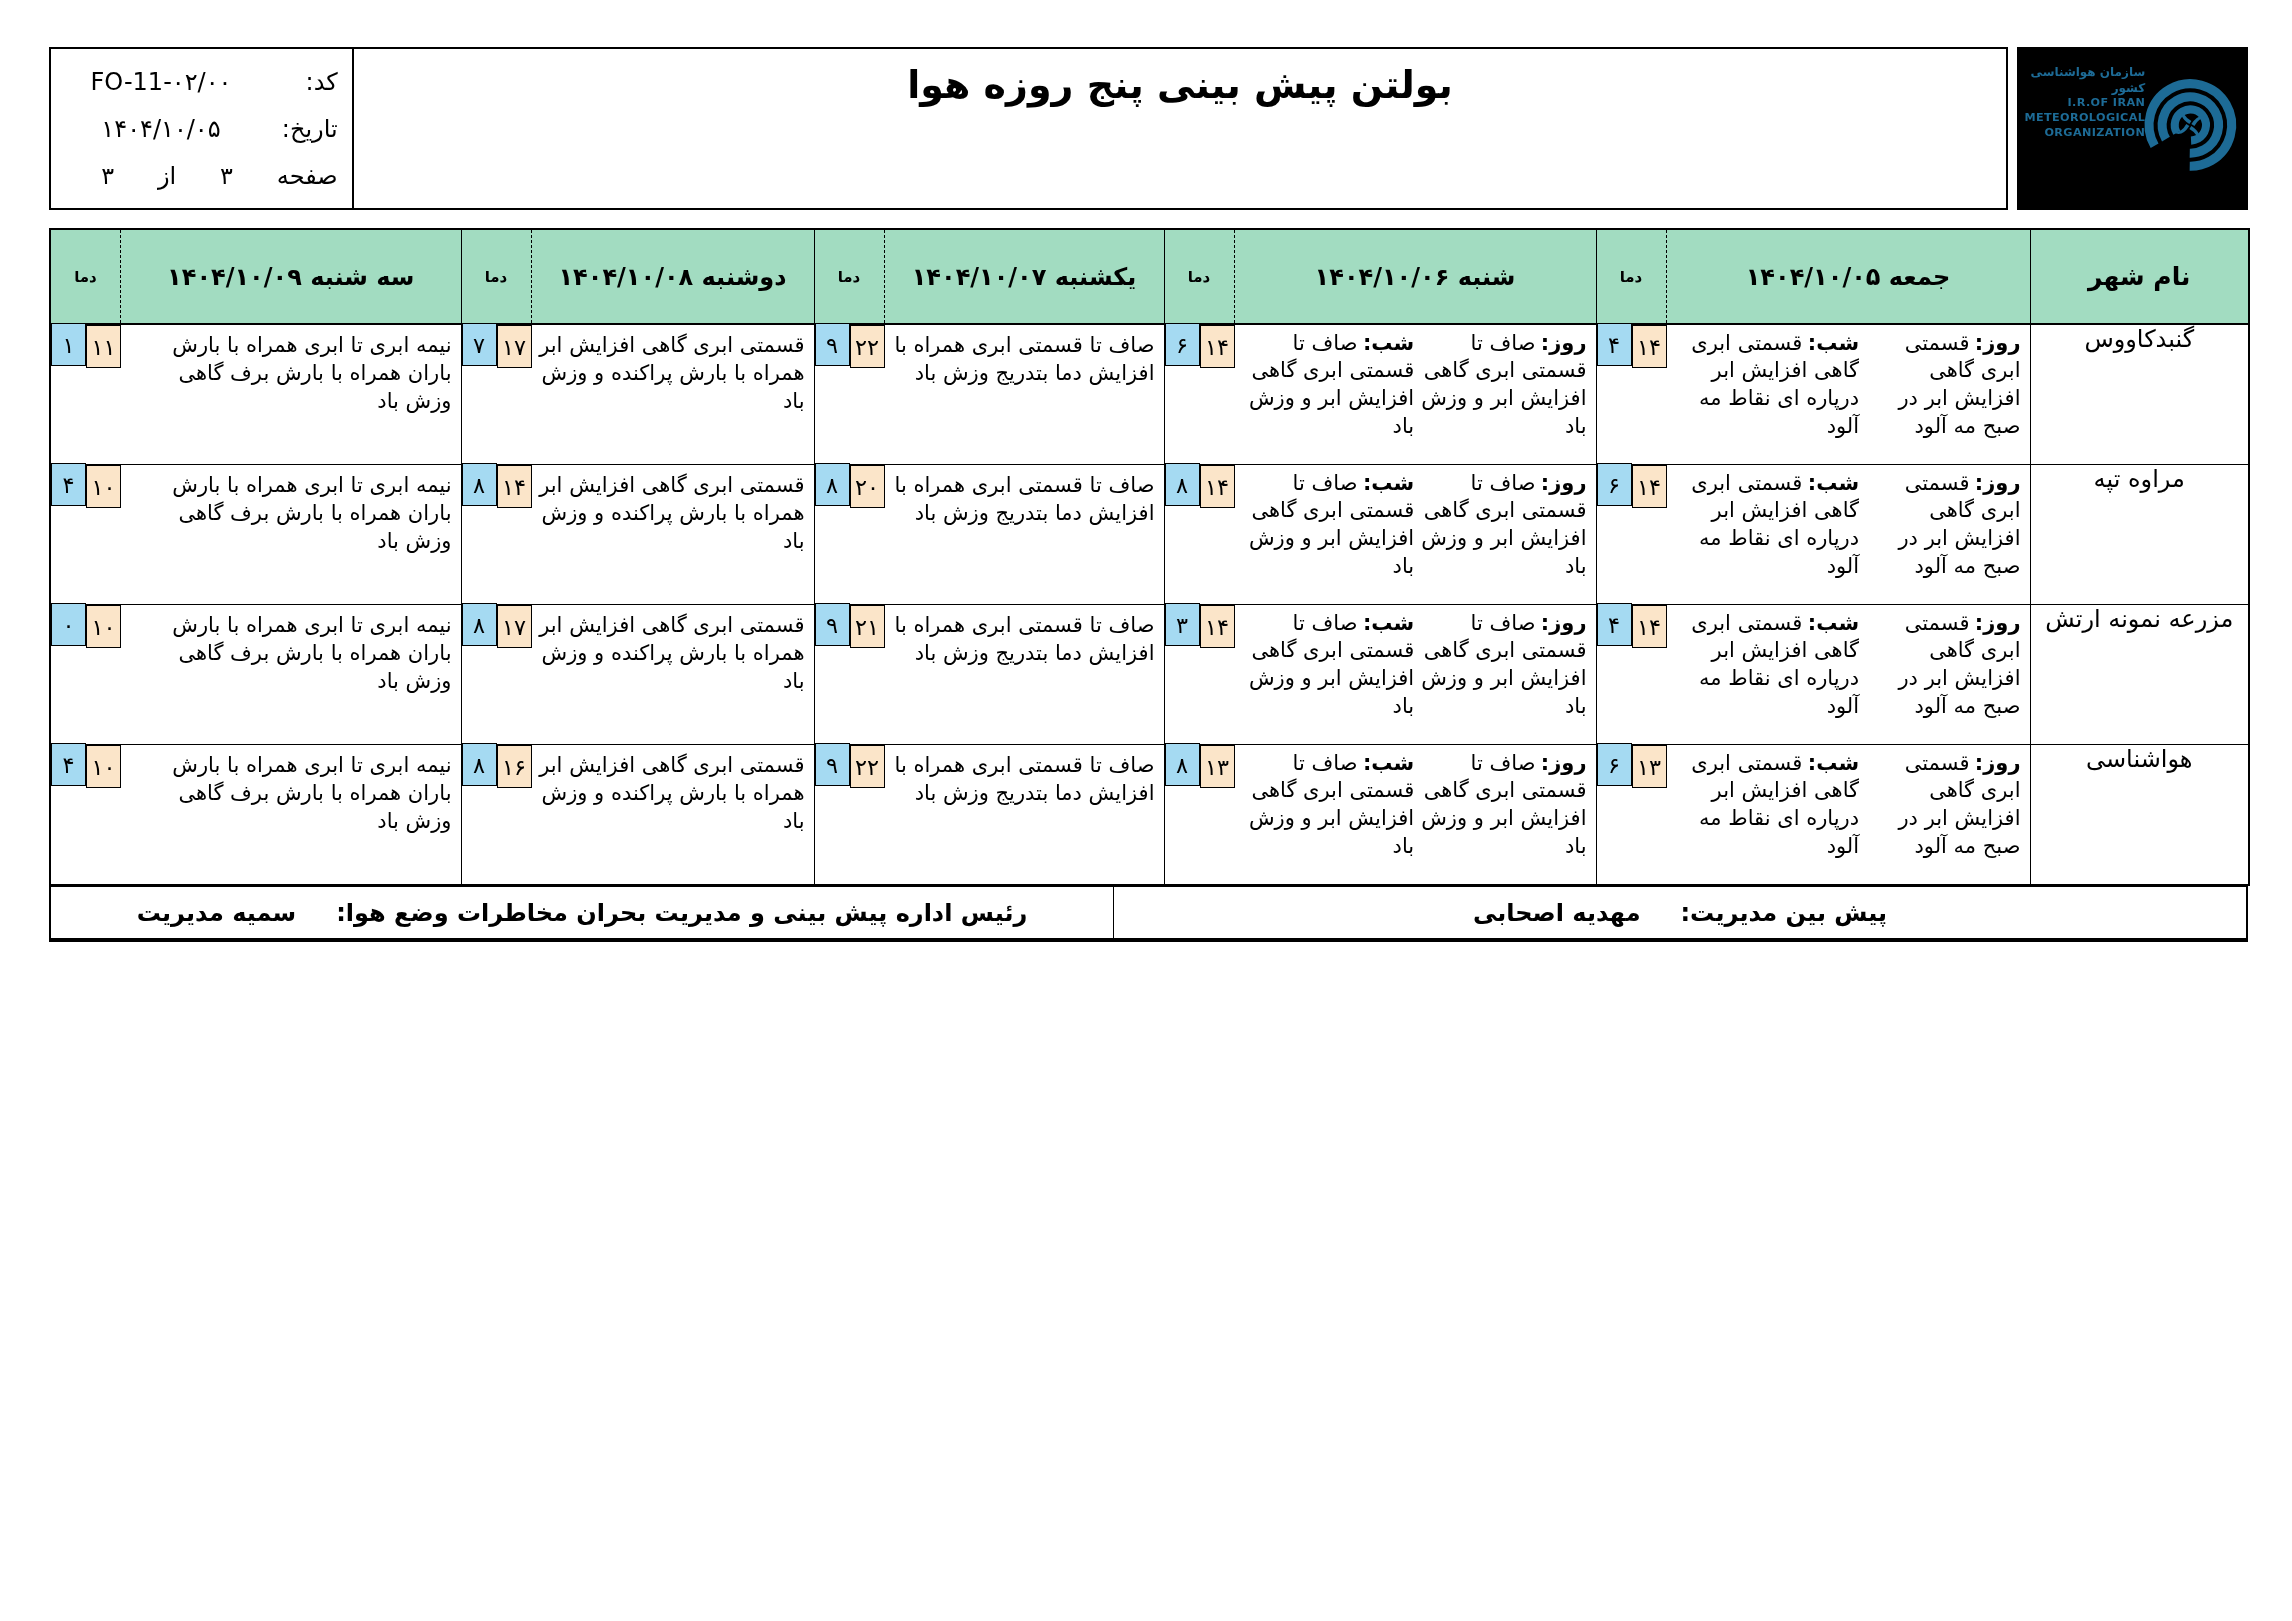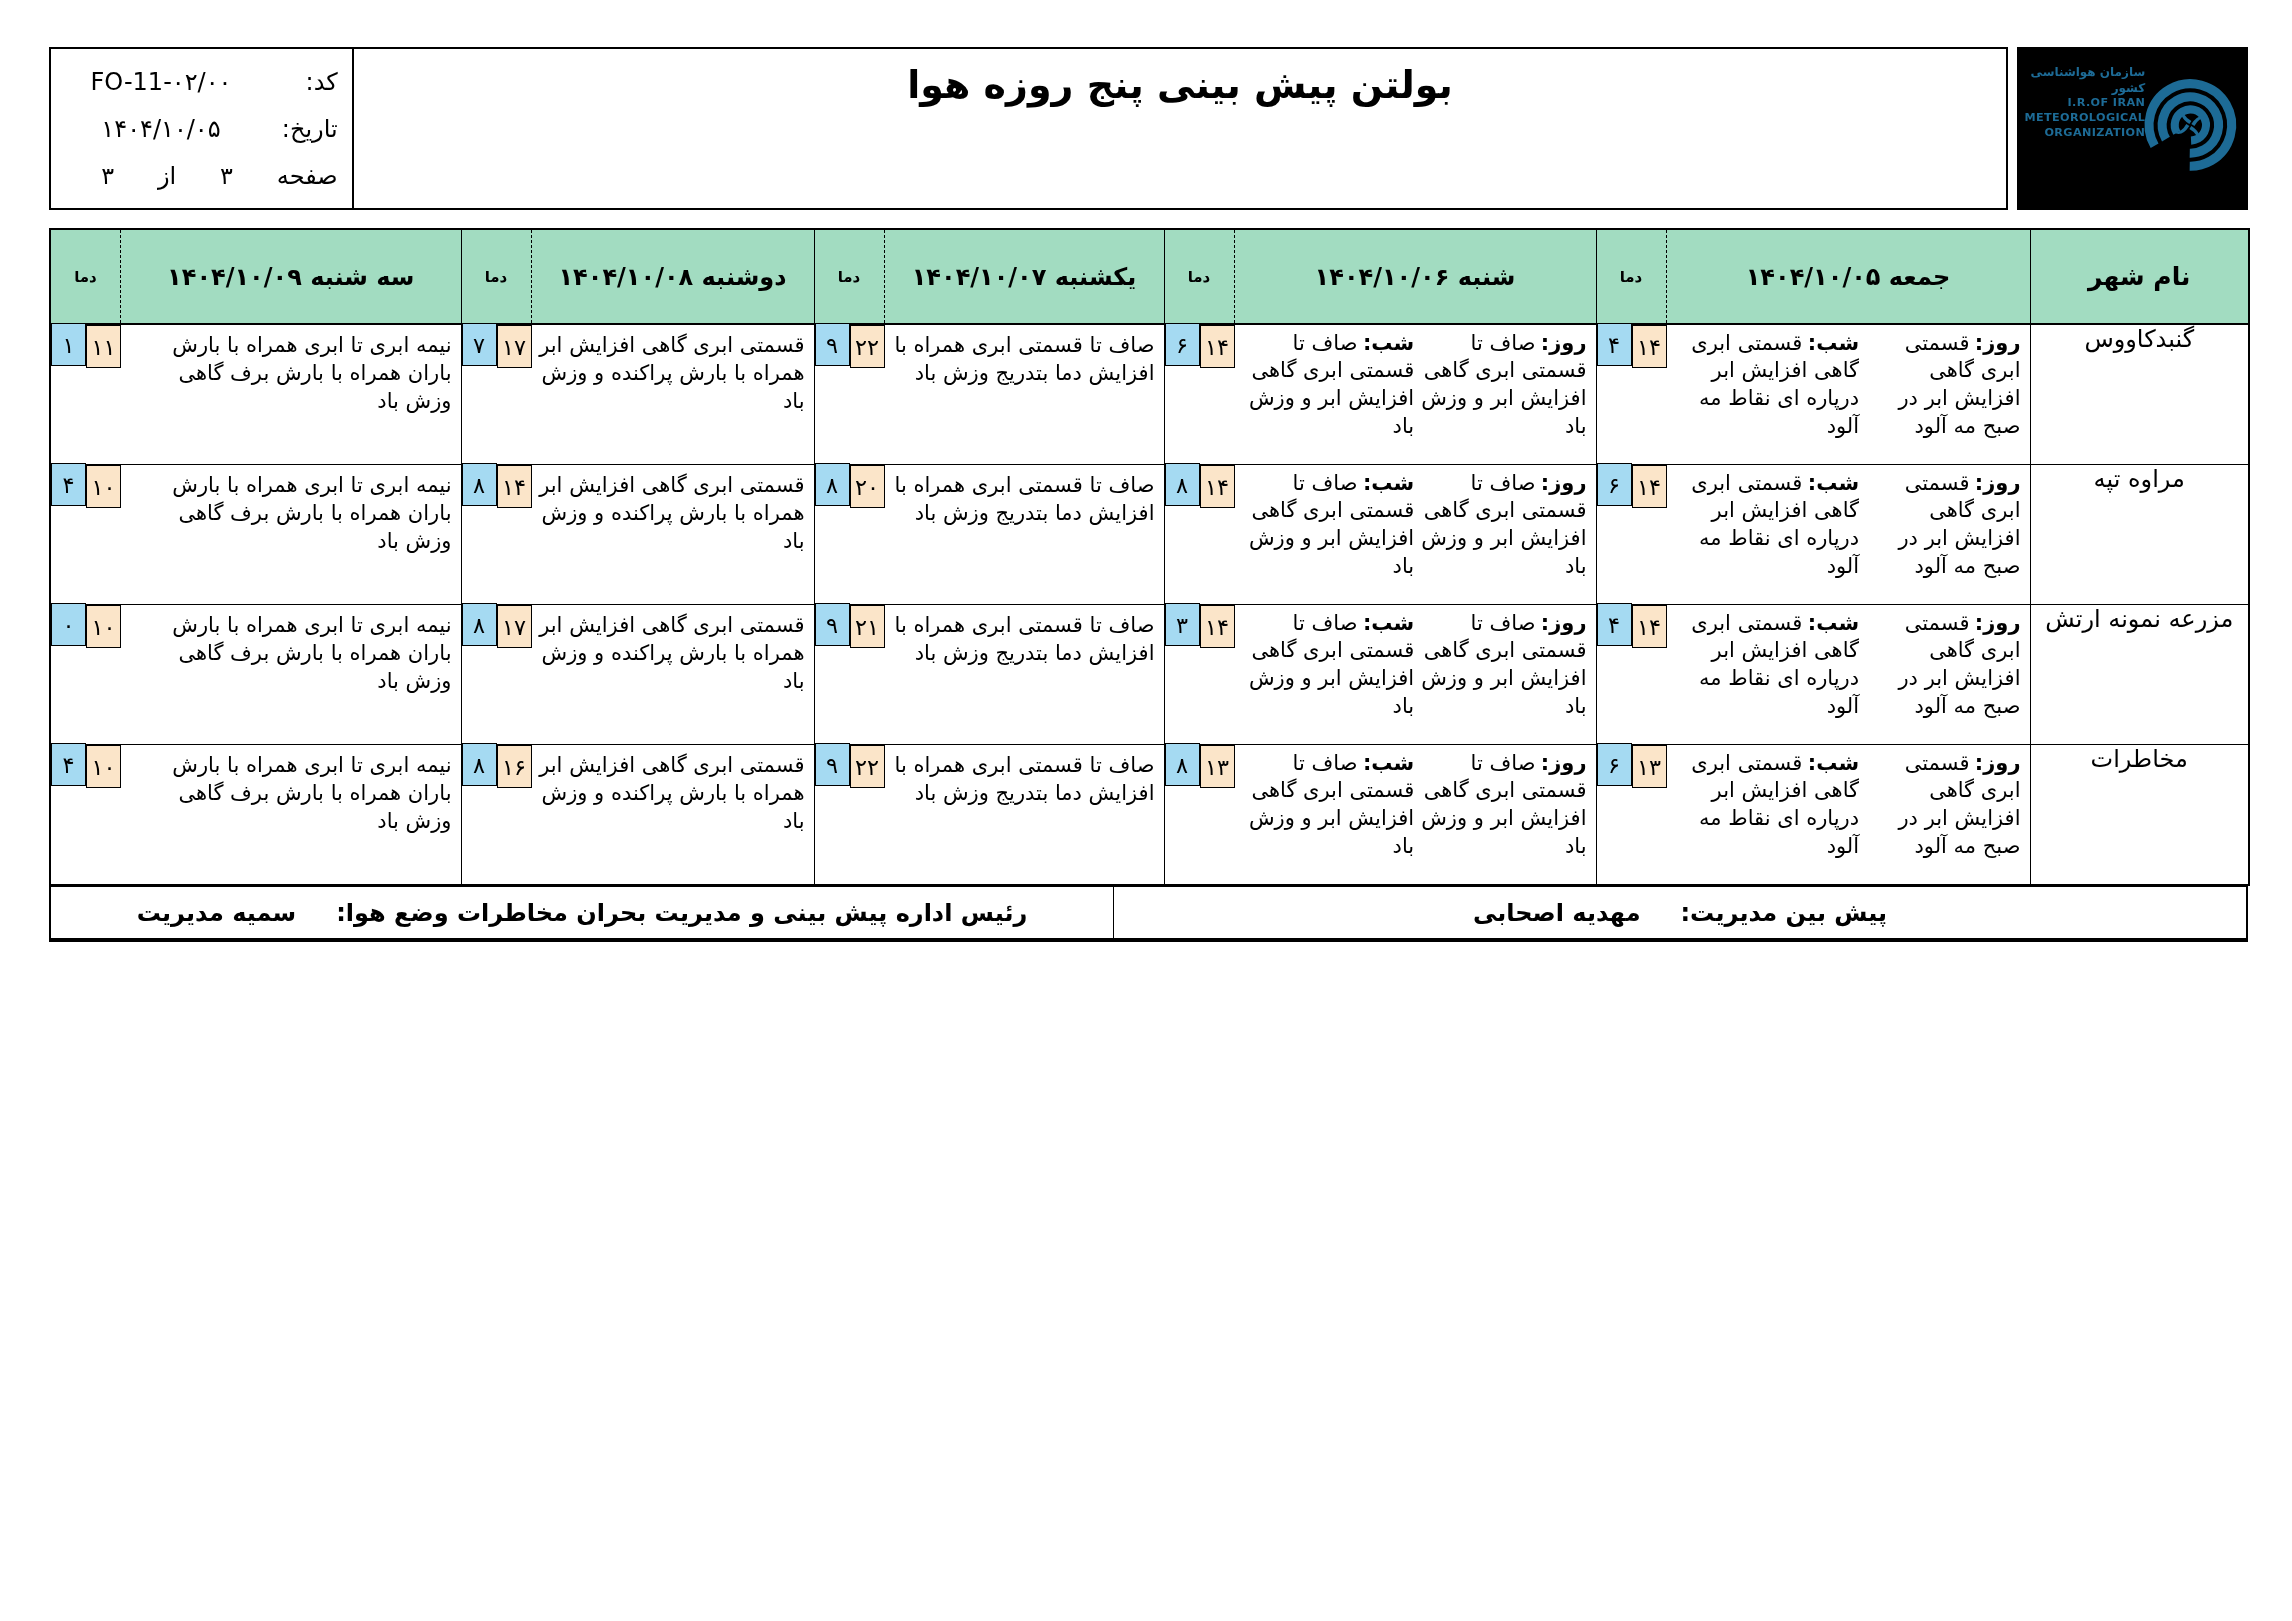--- a/index.html
+++ b/index.html
@@ -330,21 +330,21 @@
               </div>
         <div class="btemp">
                 <div class="tmax">۱۰</div>
                 <div class="tmin">۰</div>
               </div>
       </div>
           </td>
     </tr>
 
     <tr class="brow">
-      <td class="city-c">مخاطرات</td>
+      <td class="city-c">هواشناسی</td>
       <td>
             <div class="bgrp">
         <div class="btext two">
           <p><b>روز:</b><span>قسمتی ابری گاهی افزایش ابر در صبح مه آلود</span></p>
           <p><b>شب:</b><span>قسمتی ابری گاهی افزایش ابر درپاره ای نقاط مه آلود</span></p>
         </div>
         <div class="btemp">
                 <div class="tmax">۱۳</div>
                 <div class="tmin">۶</div>
               </div>

